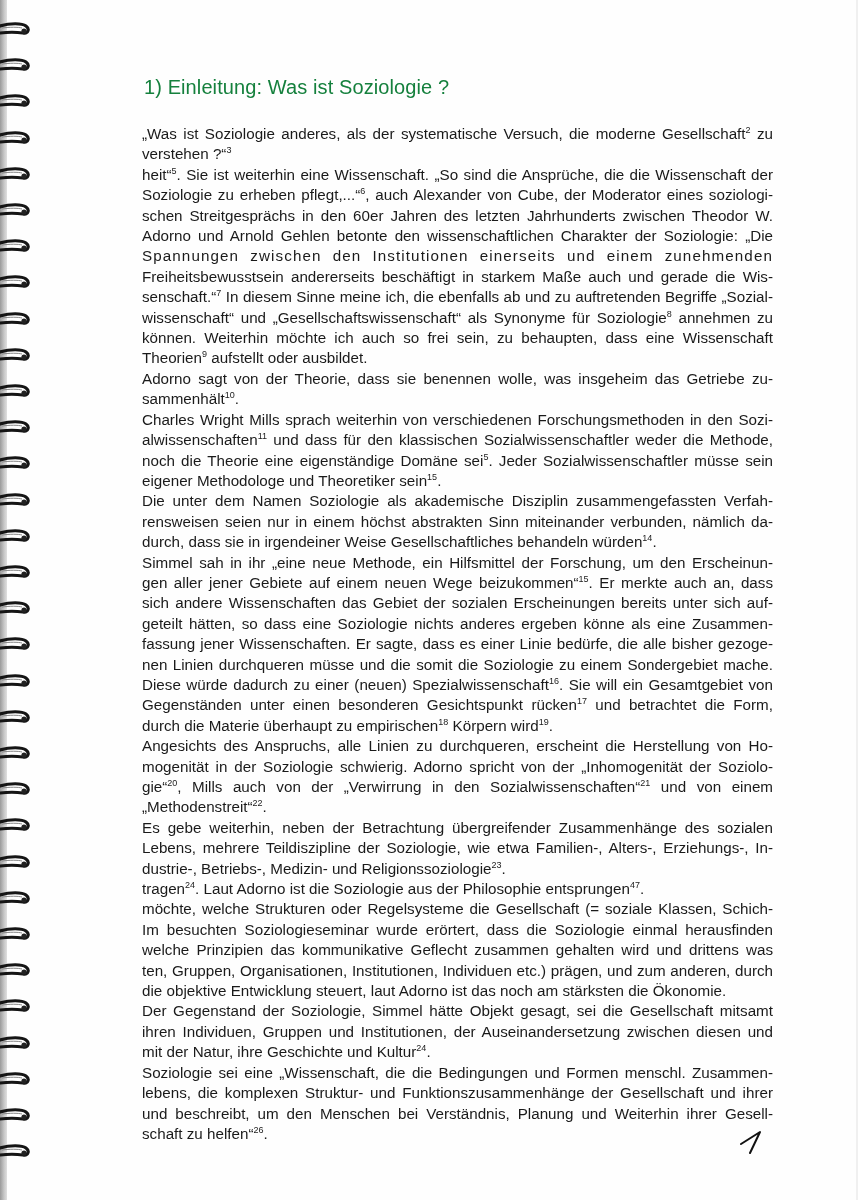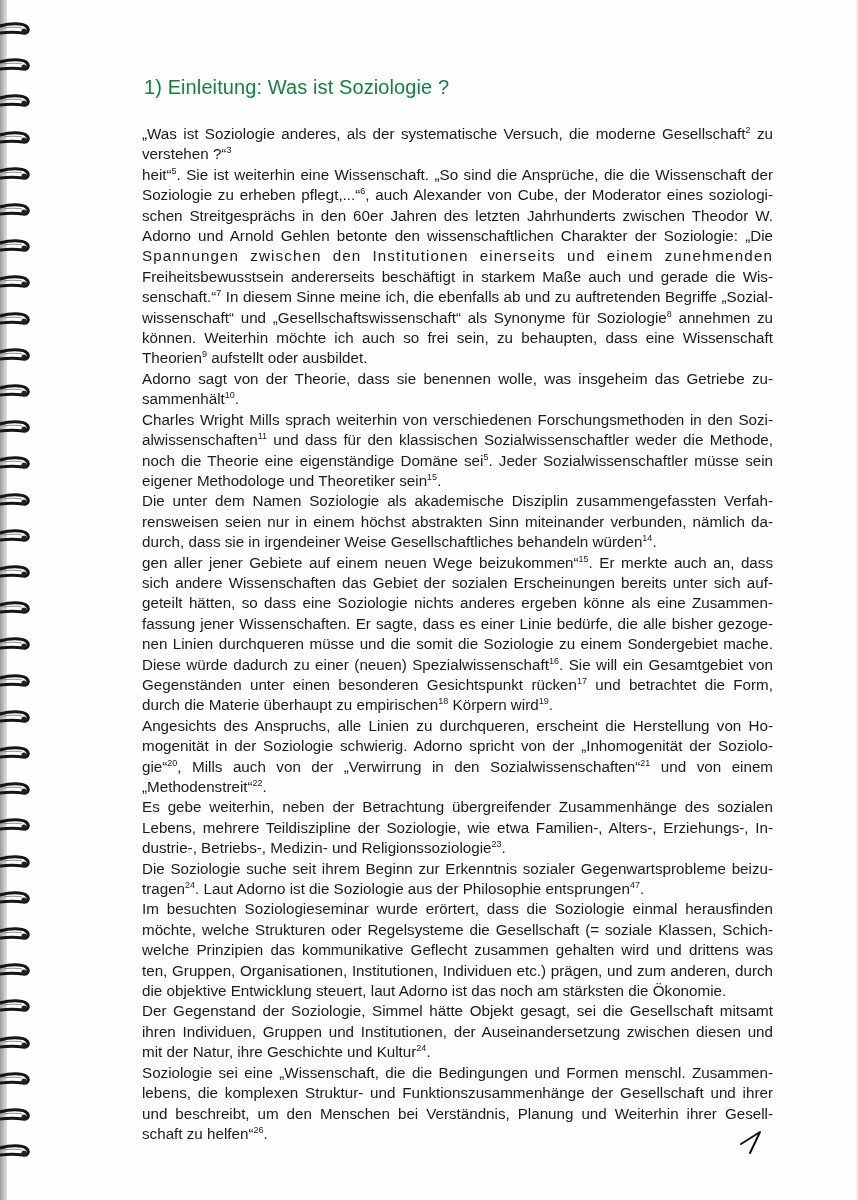--- a/index.html
+++ b/index.html
@@ -269,39 +269,39 @@
       <span class="line last">Theorien<sup>9</sup> aufstellt oder ausbildet.</span>
       <span class="line">Adorno sagt von der Theorie, dass sie benennen wolle, was insgeheim das Getriebe zu-</span>
       <span class="line last">sammenhält<sup>10</sup>.</span>
       <span class="line">Charles Wright Mills sprach weiterhin von verschiedenen Forschungsmethoden in den Sozi-</span>
       <span class="line">alwissenschaften<sup>11</sup> und dass für den klassischen Sozialwissenschaftler weder die Methode,</span>
       <span class="line">noch die Theorie eine eigenständige Domäne sei<sup>5</sup>. Jeder Sozialwissenschaftler müsse sein</span>
       <span class="line last">eigener Methodologe und Theoretiker sein<sup>15</sup>.</span>
       <span class="line">Die unter dem Namen Soziologie als akademische Disziplin zusammengefassten Verfah-</span>
       <span class="line">rensweisen seien nur in einem höchst abstrakten Sinn miteinander verbunden, nämlich da-</span>
       <span class="line last">durch, dass sie in irgendeiner Weise Gesellschaftliches behandeln würden<sup>14</sup>.</span>
+      <span class="line">Simmel sah in ihr „eine neue Methode, ein Hilfsmittel der Forschung, um den Erscheinun-</span>
       <span class="line">gen aller jener Gebiete auf einem neuen Wege beizukommen“<sup>15</sup>. Er merkte auch an, dass</span>
       <span class="line">sich andere Wissenschaften das Gebiet der sozialen Erscheinungen bereits unter sich auf-</span>
       <span class="line">geteilt hätten, so dass eine Soziologie nichts anderes ergeben könne als eine Zusammen-</span>
       <span class="line">fassung jener Wissenschaften. Er sagte, dass es einer Linie bedürfe, die alle bisher gezoge-</span>
       <span class="line">nen Linien durchqueren müsse und die somit die Soziologie zu einem Sondergebiet mache.</span>
       <span class="line">Diese würde dadurch zu einer (neuen) Spezialwissenschaft<sup>16</sup>. Sie will ein Gesamtgebiet von</span>
       <span class="line">Gegenständen unter einen besonderen Gesichtspunkt rücken<sup>17</sup> und betrachtet die Form,</span>
       <span class="line last">durch die Materie überhaupt zu empirischen<sup>18</sup> Körpern wird<sup>19</sup>.</span>
       <span class="line">Angesichts des Anspruchs, alle Linien zu durchqueren, erscheint die Herstellung von Ho-</span>
       <span class="line">mogenität in der Soziologie schwierig. Adorno spricht von der „Inhomogenität der Soziolo-</span>
       <span class="line">gie“<sup>20</sup>, Mills auch von der „Verwirrung in den Sozialwissenschaften“<sup>21</sup> und von einem</span>
       <span class="line last">„Methodenstreit“<sup>22</sup>.</span>
       <span class="line">Es gebe weiterhin, neben der Betrachtung übergreifender Zusammenhänge des sozialen</span>
       <span class="line">Lebens, mehrere Teildiszipline der Soziologie, wie etwa Familien-, Alters-, Erziehungs-, In-</span>
       <span class="line last">dustrie-, Betriebs-, Medizin- und Religionssoziologie<sup>23</sup>.</span>
-      <span class="line">Die Soziologie suche seit ihrem Beginn zur Erkenntnis sozialer Gegenwartsprobleme beizu-</span>
       <span class="line last">tragen<sup>24</sup>. Laut Adorno ist die Soziologie aus der Philosophie entsprungen<sup>47</sup>.</span>
+      <span class="line">möchte, welche Strukturen oder Regelsysteme die Gesellschaft (= soziale Klassen, Schich-</span>
       <span class="line">Im besuchten Soziologieseminar wurde erörtert, dass die Soziologie einmal herausfinden</span>
-      <span class="line">möchte, welche Strukturen oder Regelsysteme die Gesellschaft (= soziale Klassen, Schich-</span>
       <span class="line">welche Prinzipien das kommunikative Geflecht zusammen gehalten wird und drittens was</span>
       <span class="line">ten, Gruppen, Organisationen, Institutionen, Individuen etc.) prägen, und zum anderen, durch</span>
       <span class="line last">die objektive Entwicklung steuert, laut Adorno ist das noch am stärksten die Ökonomie.</span>
       <span class="line">Der Gegenstand der Soziologie, Simmel hätte Objekt gesagt, sei die Gesellschaft mitsamt</span>
       <span class="line">ihren Individuen, Gruppen und Institutionen, der Auseinandersetzung zwischen diesen und</span>
       <span class="line last">mit der Natur, ihre Geschichte und Kultur<sup>24</sup>.</span>
       <span class="line">Soziologie sei eine „Wissenschaft, die die Bedingungen und Formen menschl. Zusammen-</span>
       <span class="line">lebens, die komplexen Struktur- und Funktionszusammenhänge der Gesellschaft und ihrer</span>
       <span class="line">und beschreibt, um den Menschen bei Verständnis, Planung und Weiterhin ihrer Gesell-</span>
       <span class="line last">schaft zu helfen“<sup>26</sup>.</span>

